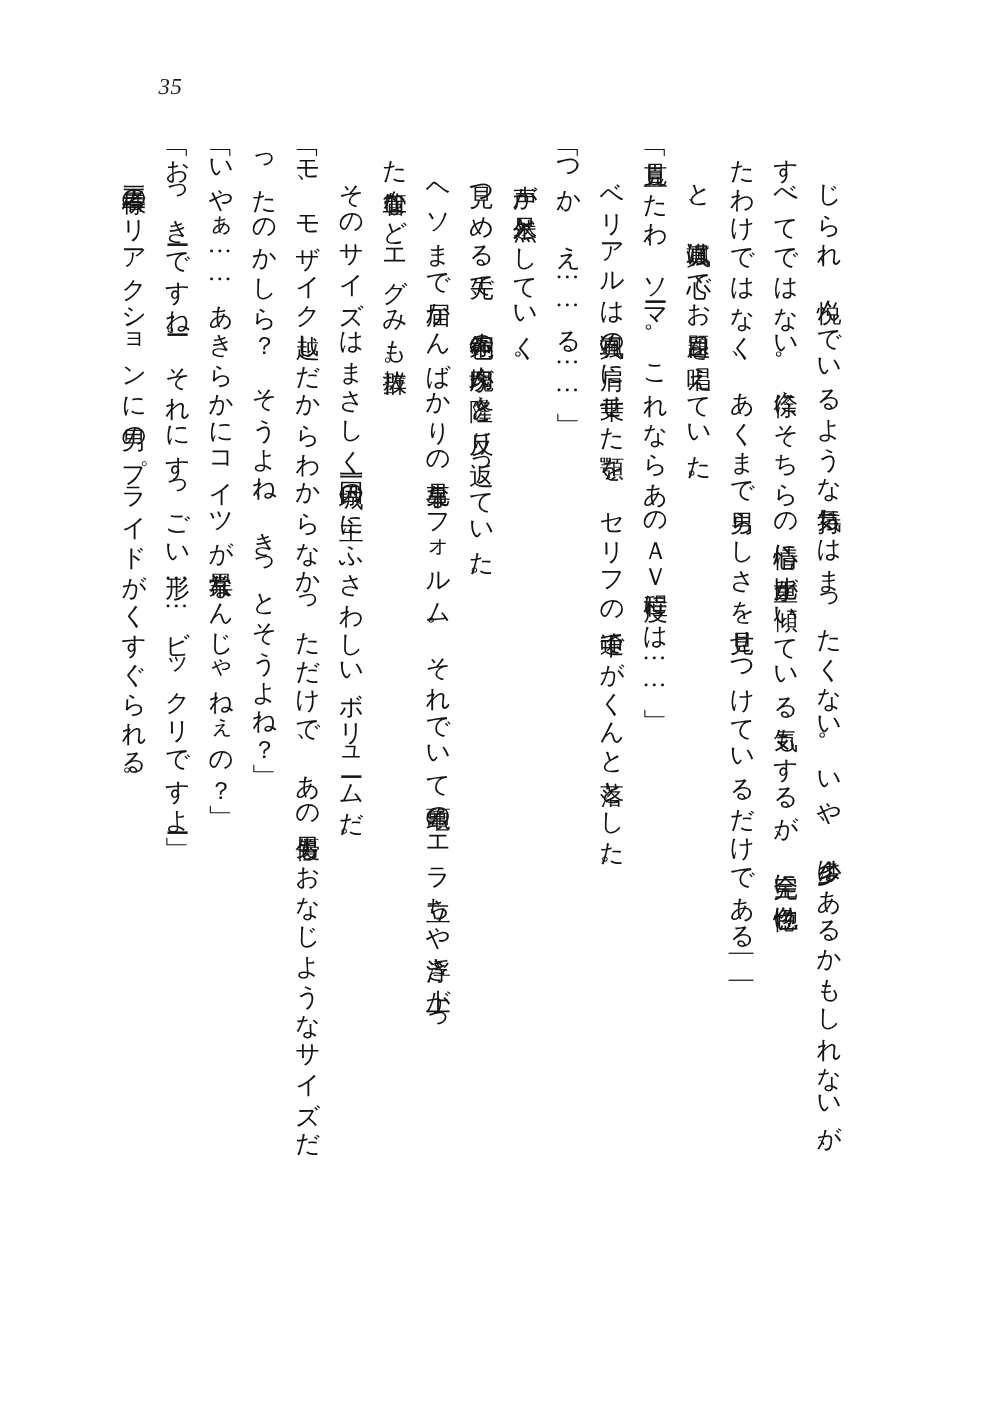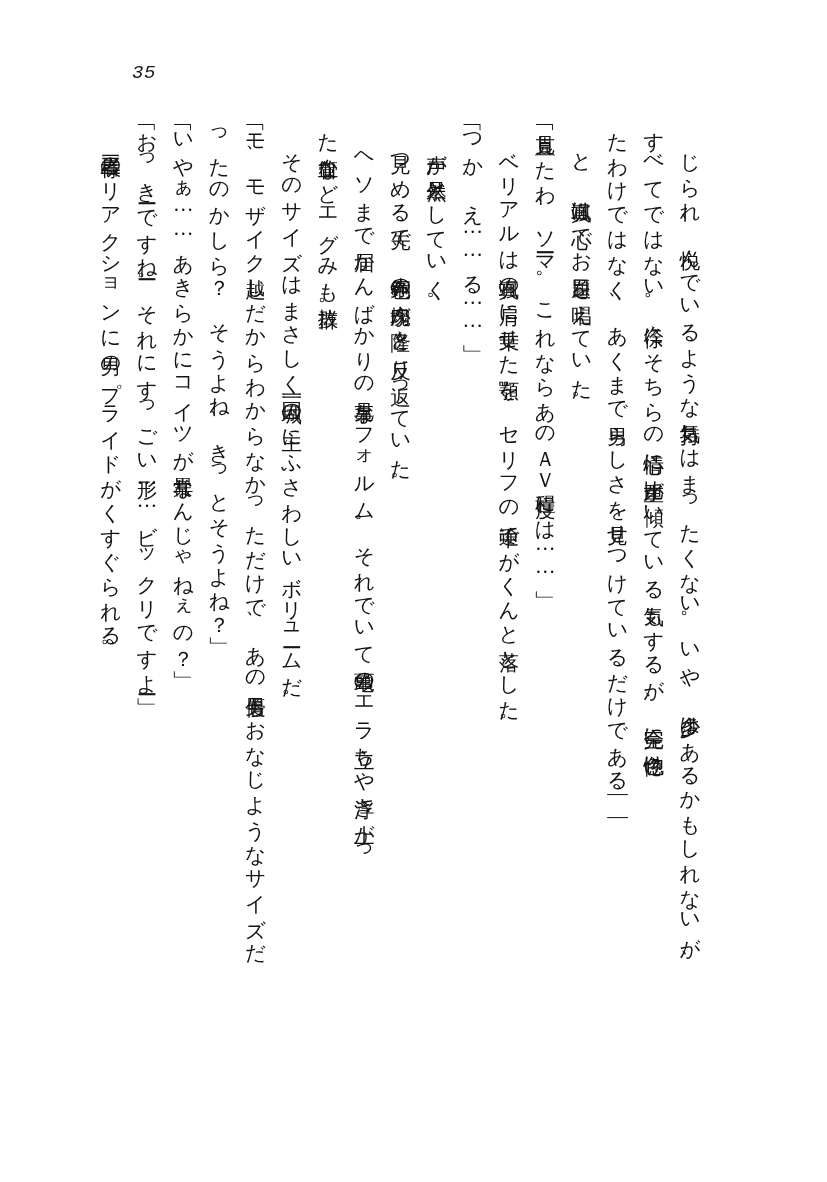--- a/index.html
+++ b/index.html
@@ -14,21 +14,21 @@
     background: #ffffff;
     overflow: hidden;
     font-family: "Liberation Serif", "DejaVu Serif", serif;
     color: #1a1a1a;
   }
   .page-number {
     position: absolute;
     top: 62px;
     left: 132px;
     font-size: 19px;
-    font-family: Liberation Mono, monospace;
+    font-family: Liberation Serif, serif;
     font-style: italic;
     color: #1a1a1a;
     letter-spacing: 0.5px;
     text-align: center;
   }
   .body-text {
     position: absolute;
     top: 118px;
     left: 88px;
     width: 620px;

